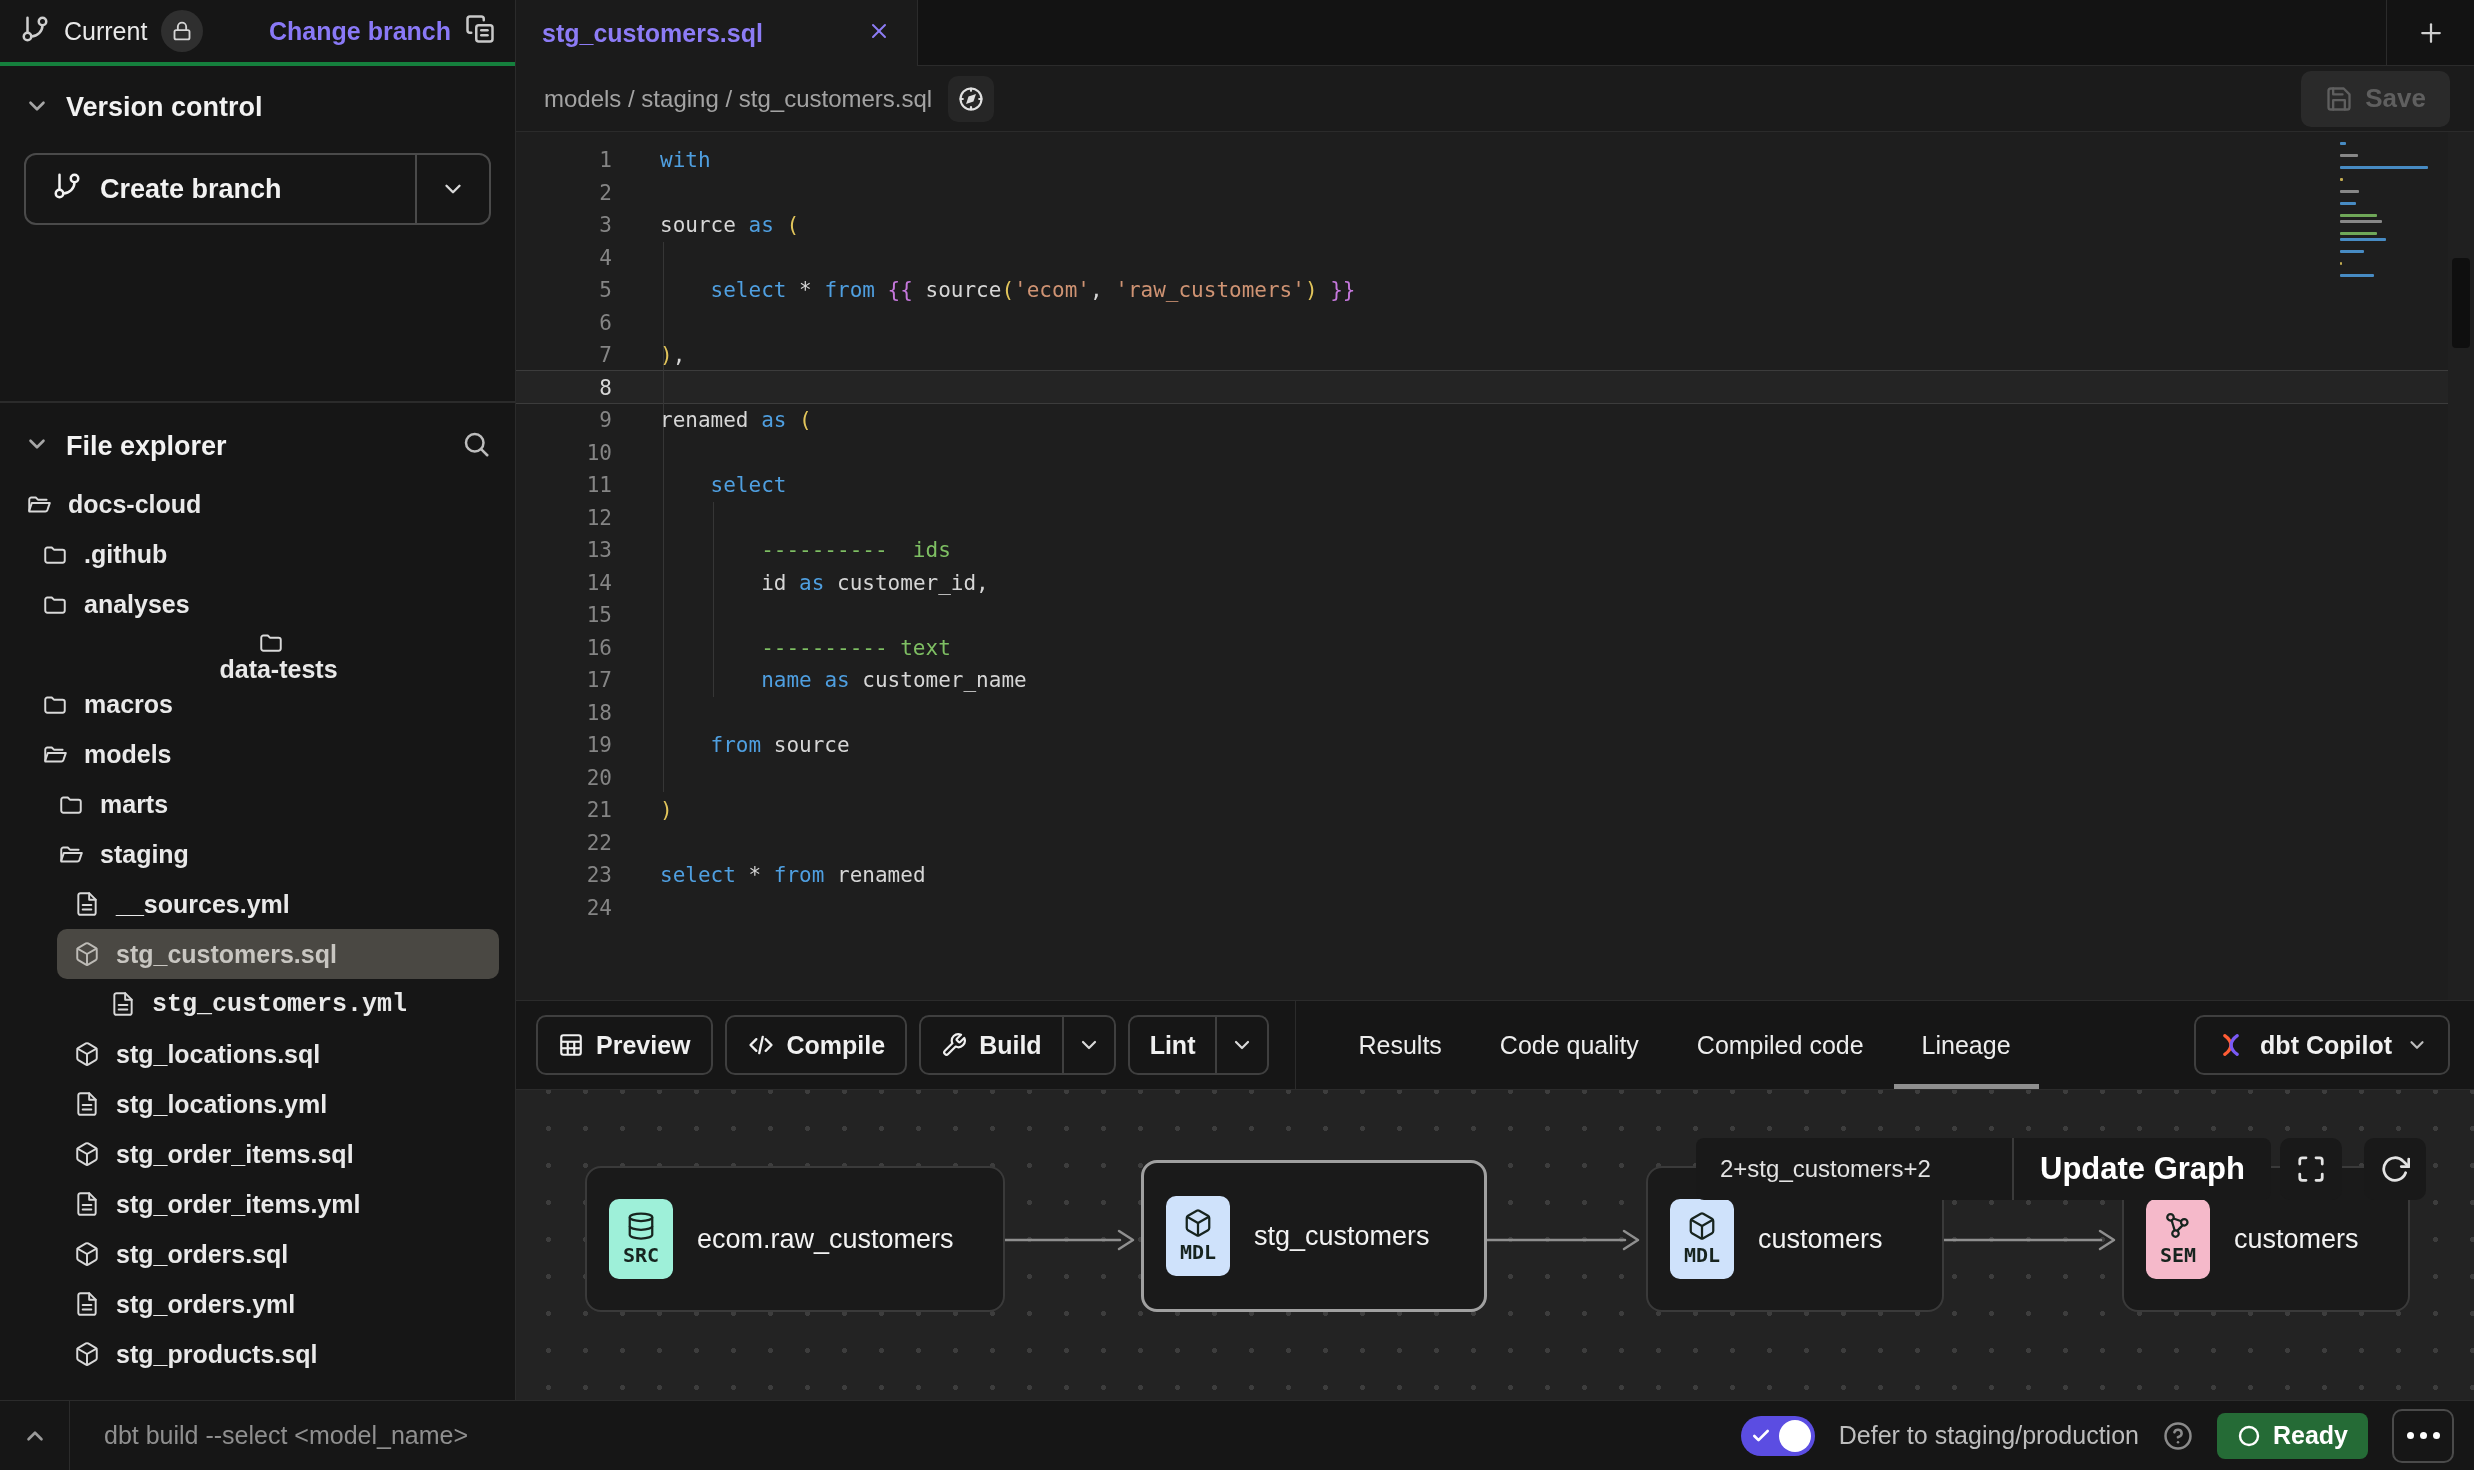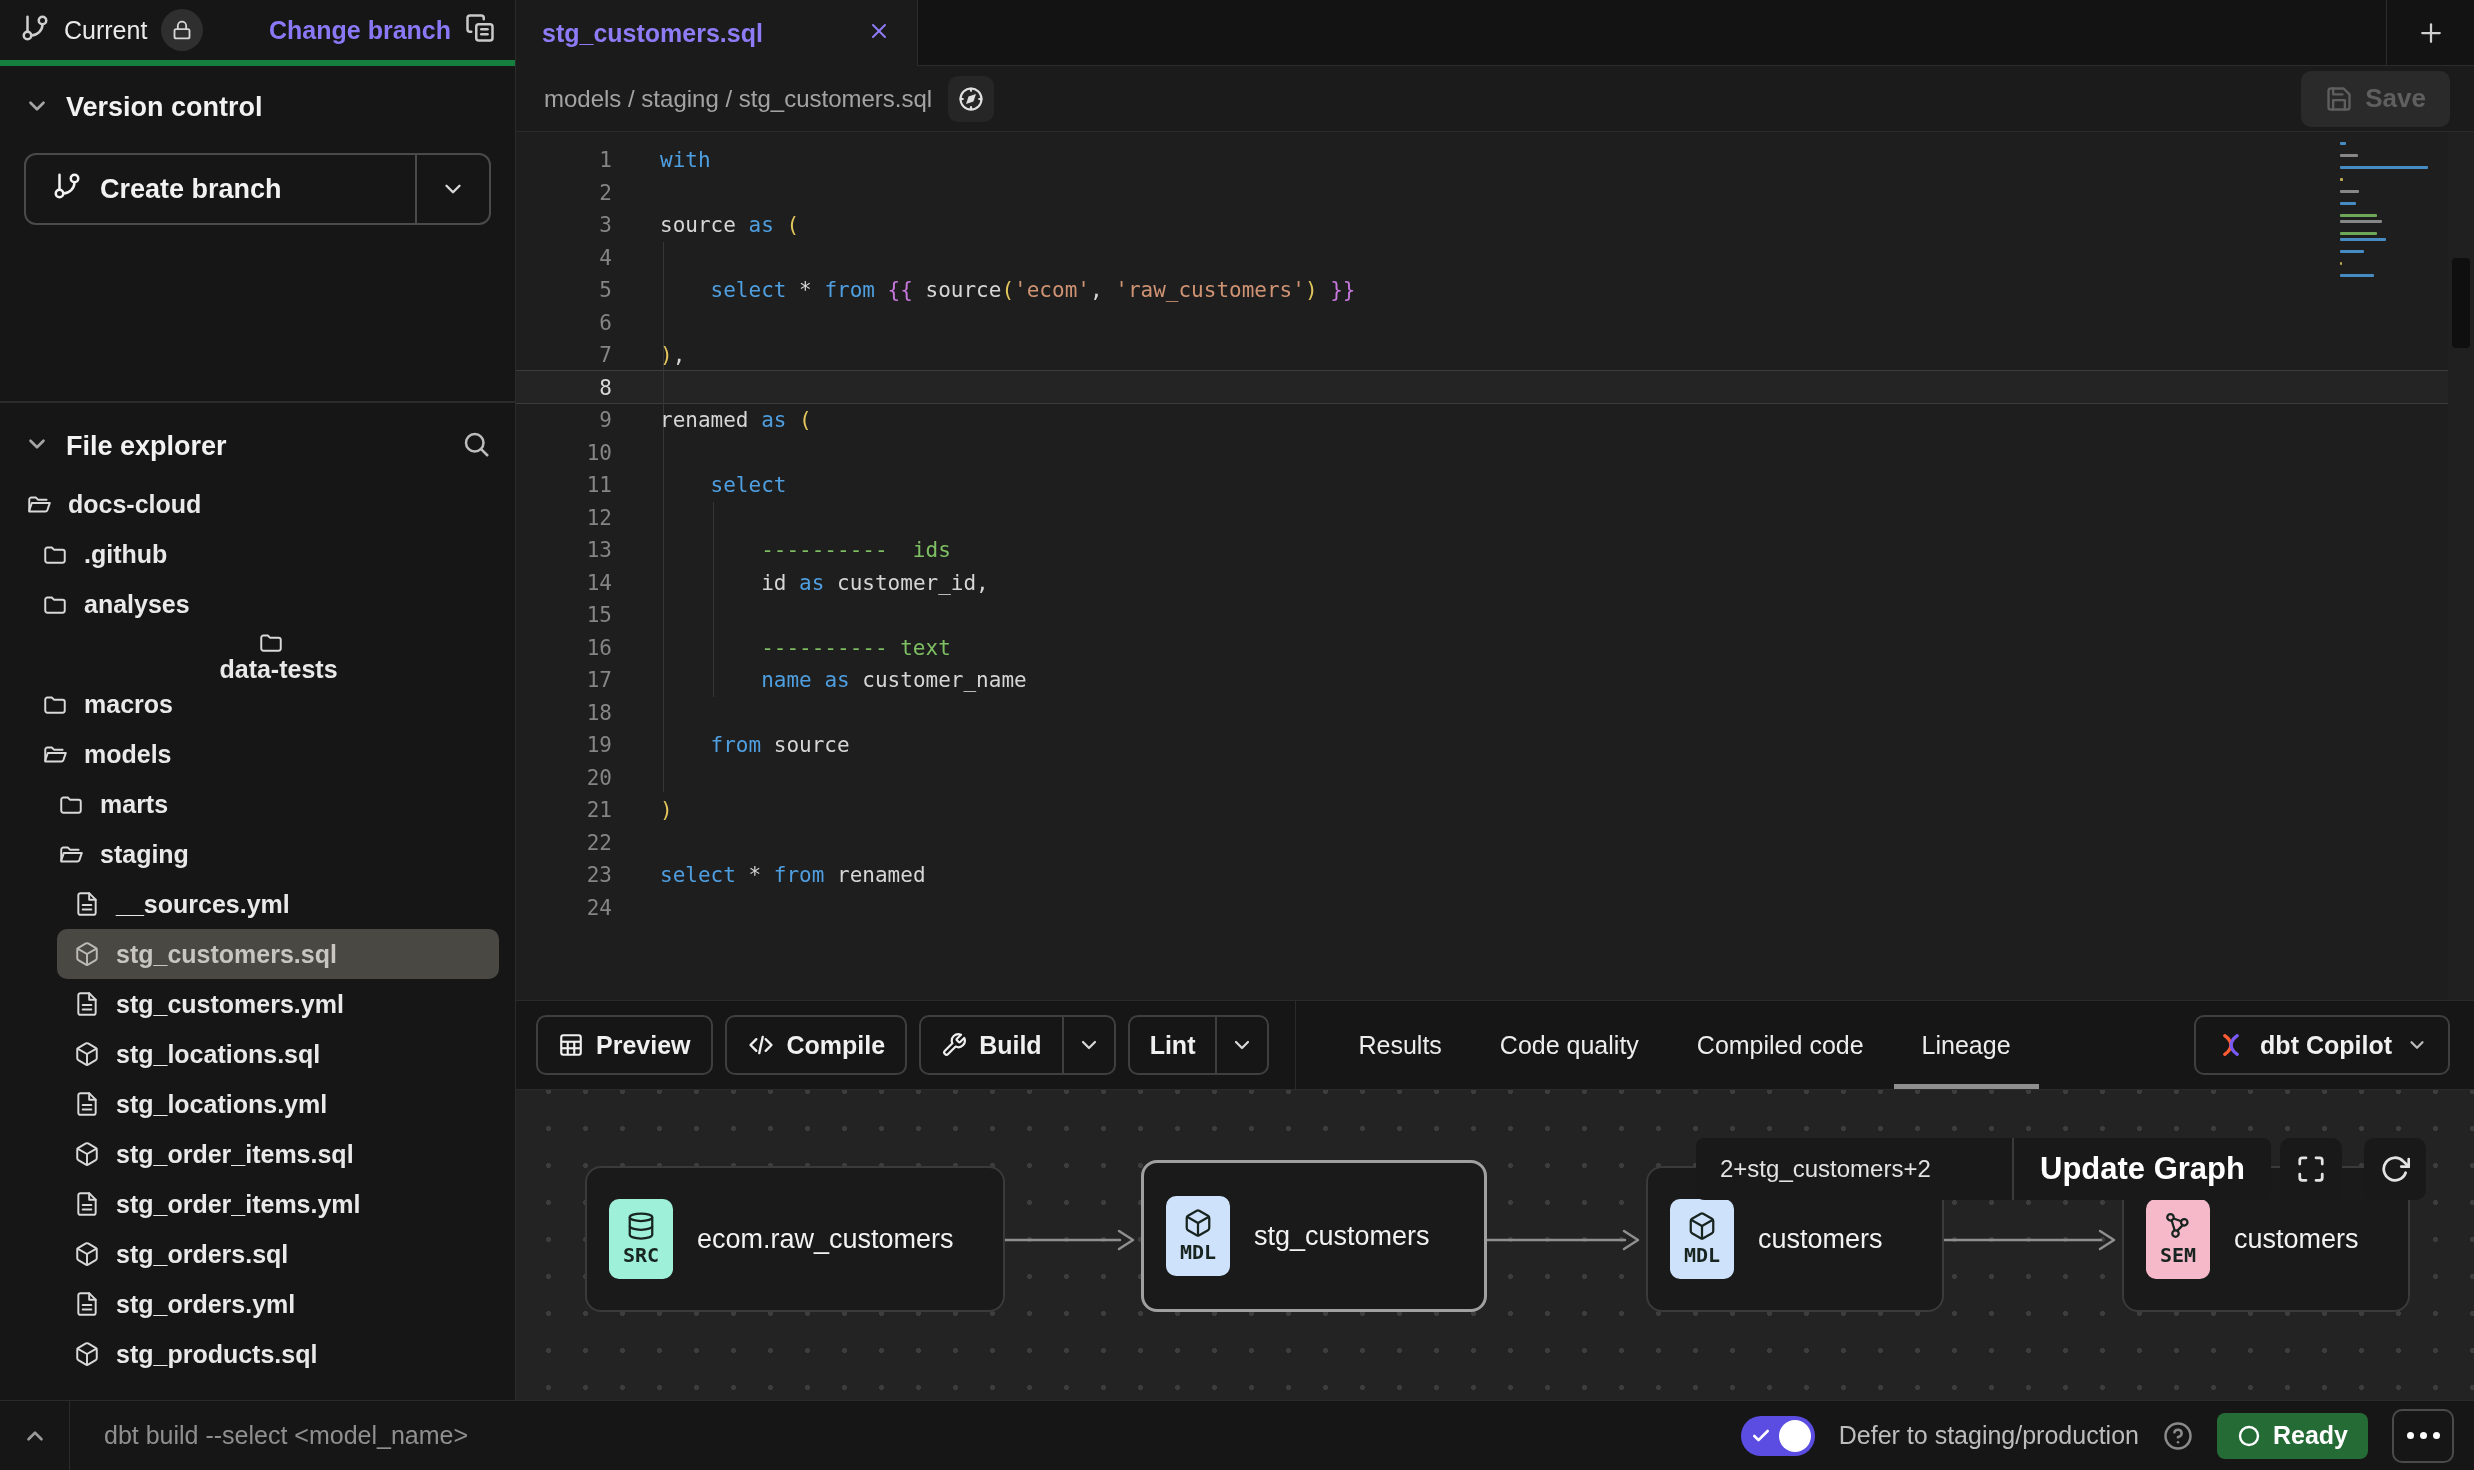--- a/index.html
+++ b/index.html
@@ -5,21 +5,21 @@
   * { margin:0; padding:0; box-sizing:border-box; }
   html,body { width:2474px; height:1470px; overflow:hidden; background:#1e1e1e;
               font-family:"Liberation Sans", sans-serif; }
   .app { width:2474px; height:1470px; display:flex; flex-direction:column; }
   .main { flex:1; display:flex; min-height:0; }
 
   
   .sidebar { width:516px; background:#161616; border-right:1px solid #2b2b2b;
              display:flex; flex-direction:column; }
   .sb-top { height:66px; flex:none; display:flex; align-items:center; gap:14px;
-            padding:0 20px; border-bottom:6px solid #15803d; }
+            padding:0 20px; border-bottom:4px solid #15803d; }
   .sb-top .label { font-size:25px; color:#e9e9e9; }
   .lock-badge { width:42px; height:42px; border-radius:50%; background:#2f2f2f;
                 display:flex; align-items:center; justify-content:center; }
   .spacer { flex:1; }
   .change-branch { font-size:25px; font-weight:700; color:#8a79f7; cursor:pointer; }
   .vc { padding:26px 24px 0 24px; }
   .sec-head { display:flex; align-items:center; gap:16px; }
   .sec-head .title { font-size:27px; font-weight:700; color:#f2f2f2; }
   .create-btn { margin-top:30px; height:72px; border:2px solid #4a4a4a; border-radius:12px;
                 display:flex; align-items:stretch; overflow:hidden; }
@@ -299,21 +299,21 @@
           <div class="tree-row selected" style="margin-left: 57px; padding-left: 17px;">
             <span class="ticon">
               <svg width="26" height="26" viewBox="0 0 24 24" fill="none" stroke="#bdbbb6" stroke-width="1.8" stroke-linecap="round" stroke-linejoin="round">
                 <path d="M21 16V8a2 2 0 0 0-1-1.73l-7-4a2 2 0 0 0-2 0l-7 4A2 2 0 0 0 3 8v8a2 2 0 0 0 1 1.73l7 4a2 2 0 0 0 2 0l7-4A2 2 0 0 0 21 16z"></path>
                 <polyline points="3.27 6.96 12 12.01 20.73 6.96"></polyline>
                 <line x1="12" y1="22.08" x2="12" y2="12"></line>
               </svg>
             </span>
             <span>stg_customers.sql</span>
           </div>
-          <div class="tree-row" style="padding-left: 74px;">
+          <div class="tree-row" style="padding-left: 110px; font-family: Liberation Mono, monospace;">
             <span class="ticon">
               <svg width="26" height="26" viewBox="0 0 24 24" fill="none" stroke="#d9d9d9" stroke-width="1.8" stroke-linecap="round" stroke-linejoin="round">
                 <path d="M14 2H6a2 2 0 0 0-2 2v16a2 2 0 0 0 2 2h12a2 2 0 0 0 2-2V8z"></path>
                 <polyline points="14 2 14 8 20 8"></polyline>
                 <line x1="8" y1="13" x2="16" y2="13"></line>
                 <line x1="8" y1="17" x2="16" y2="17"></line>
               </svg>
             </span>
             <span>stg_customers.yml</span>
           </div>

